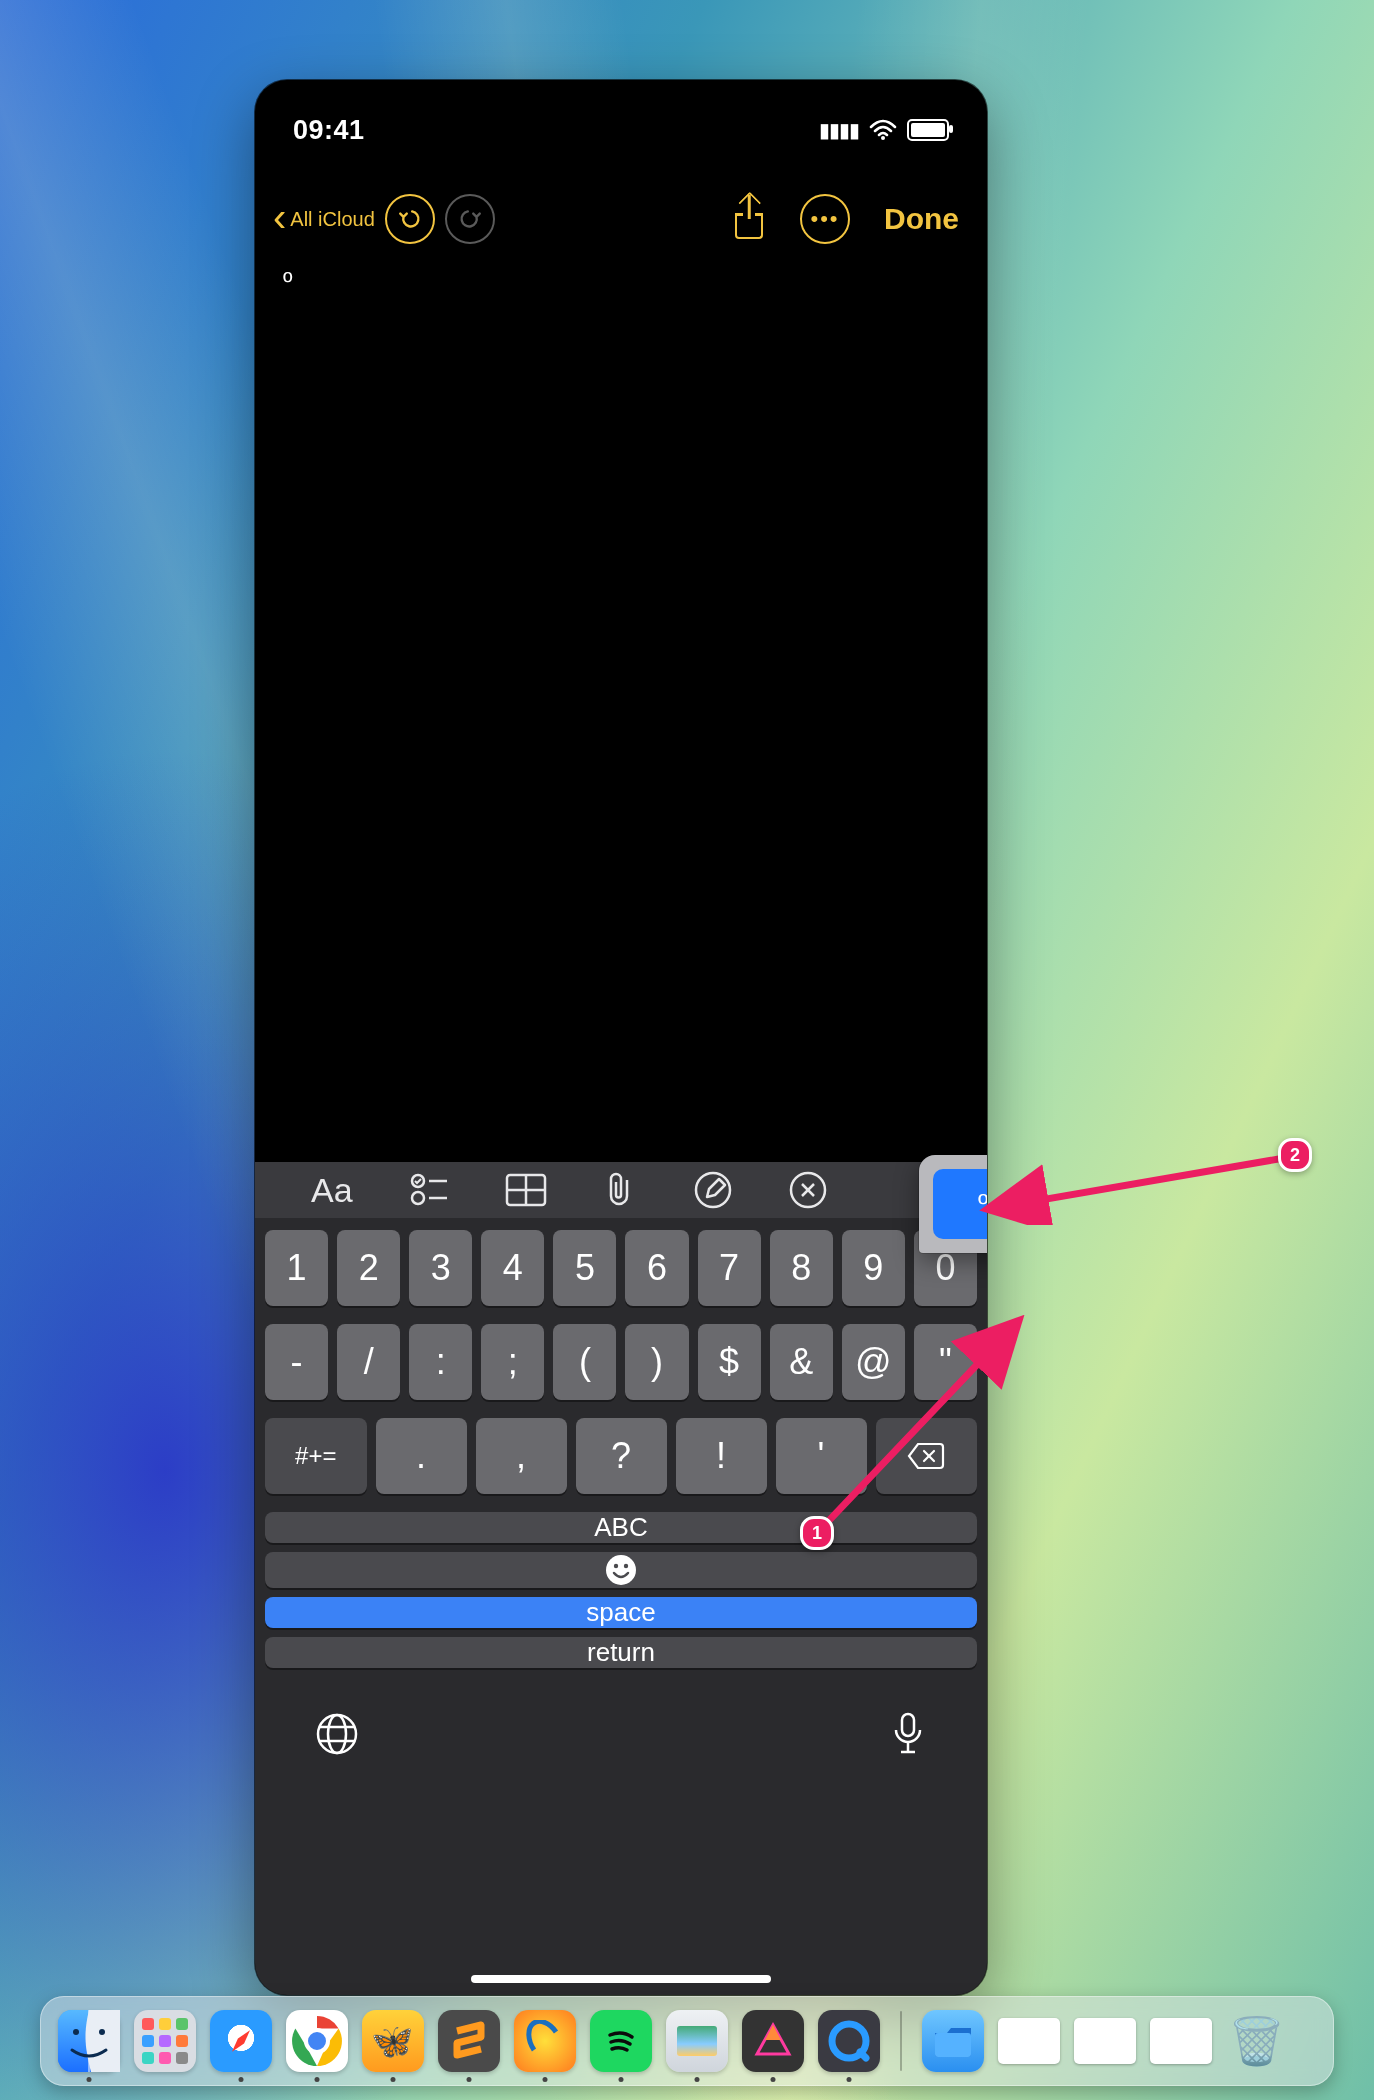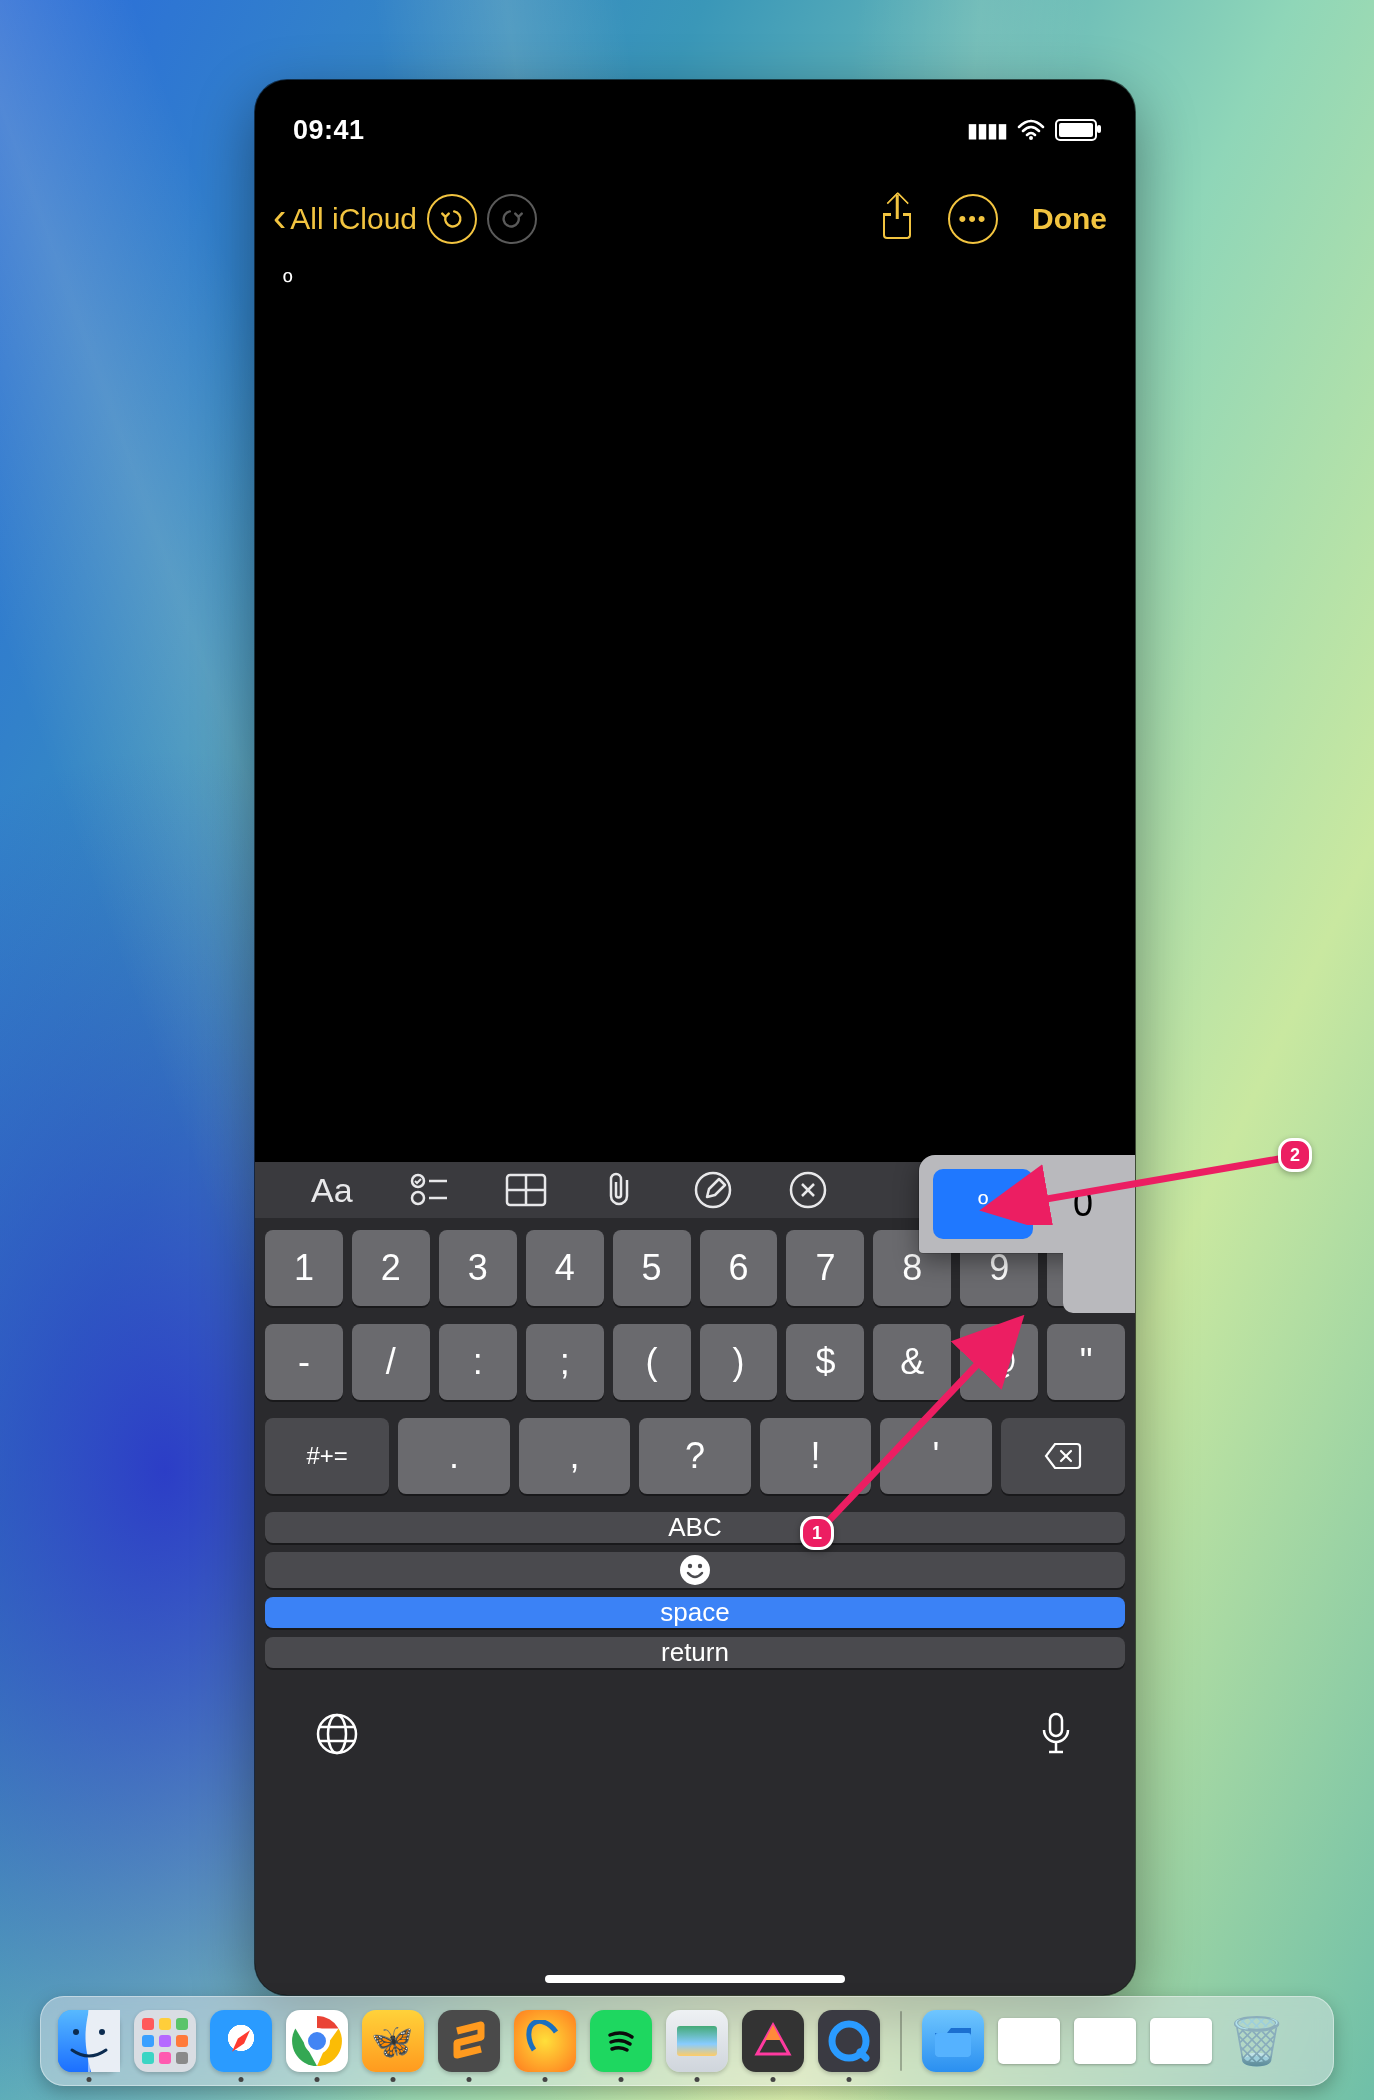--- a/index.html
+++ b/index.html
@@ -23,21 +23,21 @@
       linear-gradient( 70deg, rgba(255,255,255,0) 25%, rgba(255,255,200,0.18) 34%, rgba(255,255,255,0) 42%),
       linear-gradient( 82deg, rgba(255,255,255,0) 40%, rgba(255,255,200,0.15) 48%, rgba(255,255,255,0) 55%),
       linear-gradient( 95deg, rgba(255,255,255,0) 55%, rgba(255,255,200,0.12) 63%, rgba(255,255,255,0) 70%);
   }
 
   
   .phone {
     position: absolute;
     left: 255px;
     top: 80px;
-    width: 880px;
+    width: 732px;
     height: 1915px;
     background: #000;
     border-radius: 32px;
     box-shadow: 0 0 0 1px rgba(0,0,0,0.6), 0 20px 60px rgba(0,0,0,0.4);
     overflow: hidden;
   }
 
   
   .status-bar {
     position: relative;
@@ -59,21 +59,21 @@
   
   .nav {
     display:flex;
     align-items:center;
     gap:10px;
     padding: 34px 28px 10px 18px;
     color:#f2c440;
   }
   .nav .back-group { display:flex; align-items:center; gap:4px; cursor:pointer; }
   .nav .chev { font-size:40px; font-weight:400; line-height:0; margin-top:-4px;}
-  .nav .back-label { font-size:30px; }
+  .nav .back-label { font-size:20px; }
   .circ-btn {
     width:46px; height:46px; border:2.5px solid currentColor; border-radius:50%;
     display:flex; align-items:center; justify-content:center; font-size:28px;
     cursor:pointer;
   }
   .circ-btn.disabled { color:#5a5a5a; border-color:#5a5a5a; }
   .nav-spacer { flex: 0 0 100px; }
   .nav .right { margin-left:auto; display:flex; align-items:center; gap:34px; }
   .share-icon { width:34px; height:40px; position:relative; cursor:pointer;}
   .share-icon .box { position:absolute; left:3px; right:3px; bottom:0; height:24px; border:2.5px solid #f2c440; border-top:none; border-radius:0 0 4px 4px; }

